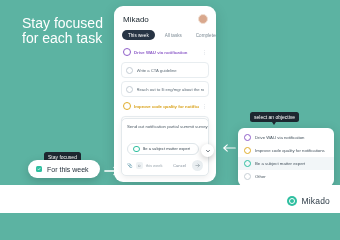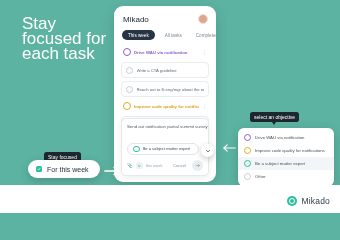--- a/index.html
+++ b/index.html
@@ -18,21 +18,21 @@
   }
   .brand-mark{
     width:10px;height:10px;border-radius:50%;background:#2fbfa0;
     display:flex;align-items:center;justify-content:center;
   }
   .brand-mark i{display:block;width:4px;height:4px;border-radius:50%;border:1.2px solid #fff;}
   .brand-text{font-size:8.5px;color:#2d3b46;letter-spacing:.2px;}
 
   .headline{
     position:absolute;left:22px;top:16px;width:92px;
-    color:#ffffff;font-size:17px;line-height:15px;font-weight:400;
+    color:#ffffff;font-size:14px;line-height:15px;font-weight:400;
   }
 
   
   .card{
     position:absolute;left:114px;top:6px;width:102px;height:176px;
     background:#fff;border-radius:9px;
     box-shadow:0 4px 14px rgba(0,0,0,.14);
     overflow:hidden;
   }
   .card-title{

